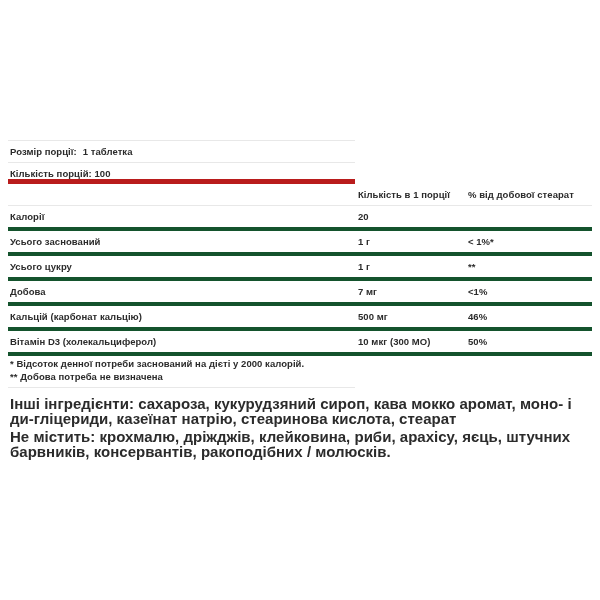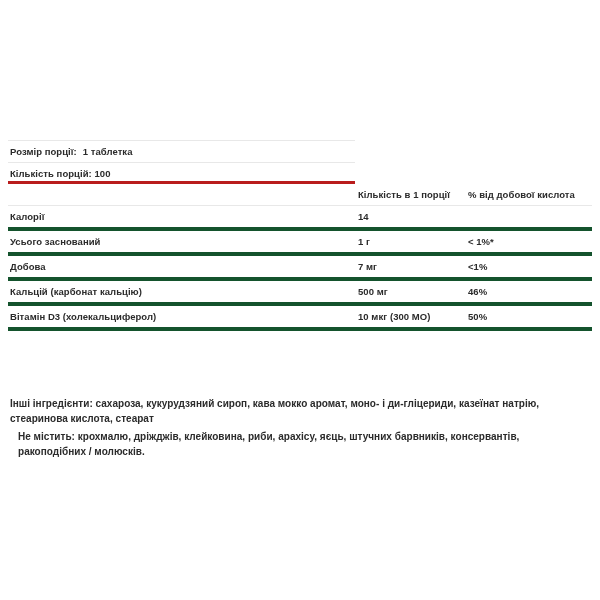--- a/index.html
+++ b/index.html
@@ -35,21 +35,21 @@
     height: 22px;
     line-height: 22px;
     font-size: 9.5px;
     font-weight: bold;
     letter-spacing: 0.05px;
     padding-left: 2px;
     box-sizing: border-box;
     white-space: nowrap;
   }
   .serving-row:last-child {
-    border-bottom: 3px solid #b91c1c;
+    border-bottom: 5px solid #b91c1c;
   }
   .serving-label { margin-right: 2px; margin-top: 30px; }
   .serving-value { margin-left: 4px; }
 
   
   .nutri-table {
     position: absolute;
     left: 8px;
     top: 184px;
     width: 582px;
@@ -99,76 +99,85 @@
     letter-spacing: 0.05px;
     white-space: nowrap;
     padding-left: 2px;
   }
 
   
   .para {
     position: absolute;
     left: 10px;
     width: 572px;
-    font-size: 10px;
+    font-size: 15px;
     font-weight: bold;
     line-height: 15px;
     letter-spacing: 0.02px;
   }
   .para-ingredients { top: 396px; }
-  .para-free-from   { top: 429px; margin-left: 8px; }
+  .para-free-from   { top: 429px; }
 </style>
 </head>
 <body>
 
 <div class="page">
 
   <div class="serving-block">
     <div class="serving-row">
       <span class="serving-label">Розмір порції:</span><span class="serving-value">1 таблетка</span>
     </div>
     <div class="serving-row">
       <span class="serving-label">Кількість порцій: 100</span>
     </div>
   </div>
 
   <table class="nutri-table">
     <thead>
       <tr>
         <th class="col-name head-name"></th>
         <th class="col-amount">Кількість в 1 порції</th>
-        <th class="col-dv">% від добової кислота</th>
+        <th class="col-dv">% від добової стеарат</th>
       </tr>
     </thead>
     <tbody>
       <tr>
         <td class="col-name">Калорії</td>
-        <td class="col-amount">14</td>
+        <td class="col-amount">20</td>
         <td class="col-dv"></td>
       </tr>
       <tr>
         <td class="col-name">Усього заснований</td>
         <td class="col-amount">1 г</td>
         <td class="col-dv">&lt; 1%*</td>
+      </tr>
+      <tr>
+        <td class="col-name">Усього цукру</td>
+        <td class="col-amount">1 г</td>
+        <td class="col-dv">**</td>
       </tr>
       <tr>
         <td class="col-name">Добова</td>
         <td class="col-amount">7 мг</td>
         <td class="col-dv">&lt;1%</td>
       </tr>
       <tr>
         <td class="col-name">Кальцій (карбонат кальцію)</td>
         <td class="col-amount">500 мг</td>
         <td class="col-dv">46%</td>
       </tr>
       <tr>
         <td class="col-name">Вітамін D3 (холекальциферол)</td>
         <td class="col-amount">10 мкг (300 МО)</td>
         <td class="col-dv">50%</td>
       </tr>
     </tbody>
   </table>
 
+  <div class="footnotes">
+    <div class="footnote">* Відсоток денної потреби заснований на дієті у 2000 калорій.</div>
+    <div class="footnote">** Добова потреба не визначена</div>
+  </div>
 
   <div class="para para-ingredients">Інші інгредієнти: сахароза, кукурудзяний сироп, кава мокко аромат, моно- і ди-гліцериди, казеїнат натрію, стеаринова кислота, стеарат</div>
   <div class="para para-free-from">Не містить: крохмалю, дріжджів, клейковина, риби, арахісу, яєць, штучних барвників, консервантів, ракоподібних / молюсків.</div>
 
 </div>
 
 </body></html>

